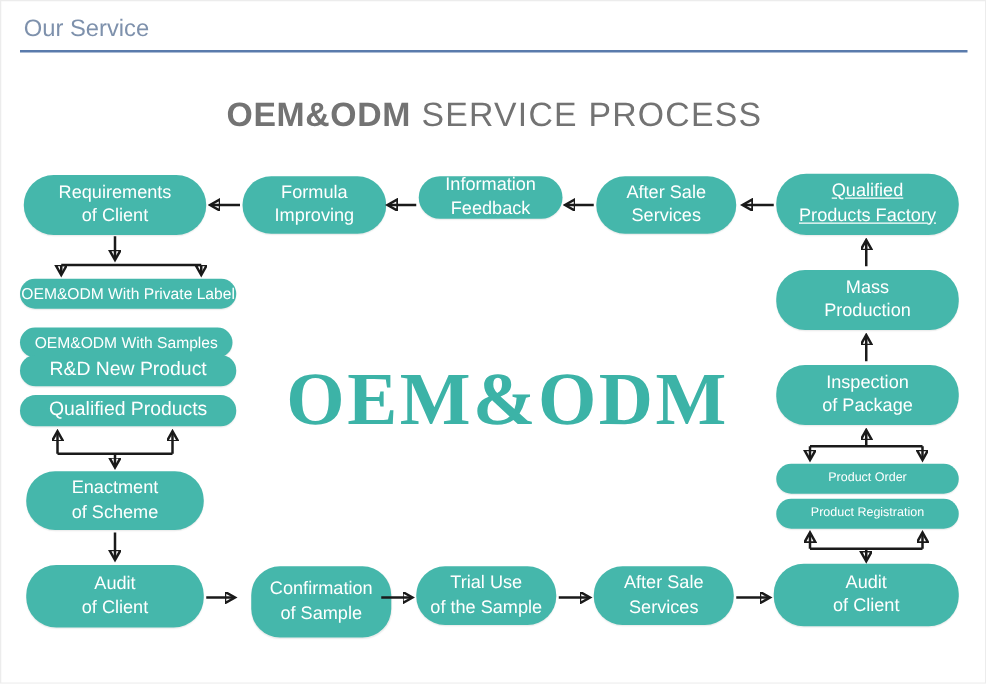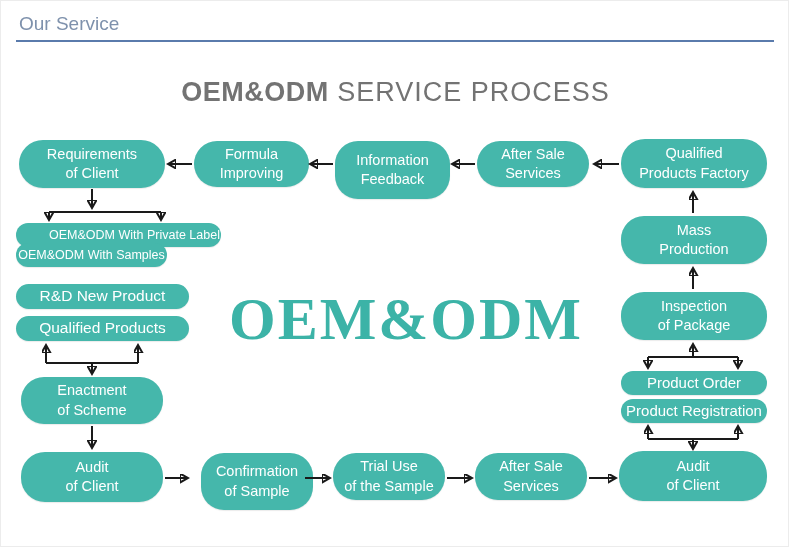--- a/index.html
+++ b/index.html
@@ -23,49 +23,49 @@
   .node{
     position:absolute;background:#45b7ab;color:#fff;
     display:flex;align-items:center;justify-content:center;text-align:center;
     font-size:14.5px;line-height:1.32;white-space:pre-line;
     box-shadow:0 1px 1px rgba(0,0,0,0.08);
     border-radius:23px;
   }
   .rounded{border-radius:24px;}
   .small{font-size:12.5px;}
   .mid{font-size:15.5px;}
-  .mid2{font-size:15px;}
+  .mid2{font-size:10px;}
   svg.arrows{position:absolute;left:0;top:0;pointer-events:none;}
   svg.arrows path{stroke:#1a1a1a;stroke-width:2;fill:none;}
 </style>
 </head>
 <body>
 
 <div class="page">
 
   <div class="section-header">Our Service</div>
   <div class="section-rule"></div>
 
   <div class="diagram-title"><span class="bold">OEM&amp;ODM</span><span> SERVICE PROCESS</span></div>
 
   <div class="watermark">OEM&amp;ODM</div>
 
   <div class="node rounded" style="left:18px;top:139px;width:146px;height:48px;">Requirements
 of Client</div>
   <div class="node" style="left:193px;top:140px;width:115px;height:46px;">Formula
 Improving</div>
-  <div class="node" style="left:334px;top:140px;width:115px;height:58px;">Information
+  <div class="node" style="left:334px;top:140px;width:115px;height:34px;">Information
 Feedback</div>
   <div class="node" style="left:476px;top:140px;width:112px;height:46px;">After Sale
 Services</div>
-  <div class="node rounded" style="left:620px;top:138px;width:146px;height:49px;">Qualified
+  <div class="node rounded" style="left:620px;top:138px;width:146px;height:49px;text-decoration:underline;">Qualified
 Products Factory</div>
 
-  <div class="node small" style="left:15px;top:222px;width:173px;height:24px;padding-left:32px;">OEM&amp;ODM With Private Label</div>
-  <div class="node small" style="left:15px;top:242px;width:151px;height:24px;">OEM&amp;ODM With Samples</div>
+  <div class="node small" style="left:15px;top:222px;width:173px;height:24px;">OEM&amp;ODM With Private Label</div>
+  <div class="node small" style="left:15px;top:261px;width:170px;height:24px;">OEM&amp;ODM With Samples</div>
   <div class="node mid" style="left:15px;top:283px;width:173px;height:25px;">R&amp;D New Product</div>
   <div class="node mid" style="left:15px;top:315px;width:173px;height:25px;">Qualified Products</div>
 
   <div class="node" style="left:20px;top:376px;width:142px;height:47px;">Enactment
 of Scheme</div>
   <div class="node rounded" style="left:20px;top:451px;width:142px;height:50px;">Audit
 of Client</div>
 
   <div class="node" style="left:200px;top:452px;width:112px;height:57px;">Confirmation
 of Sample</div>

